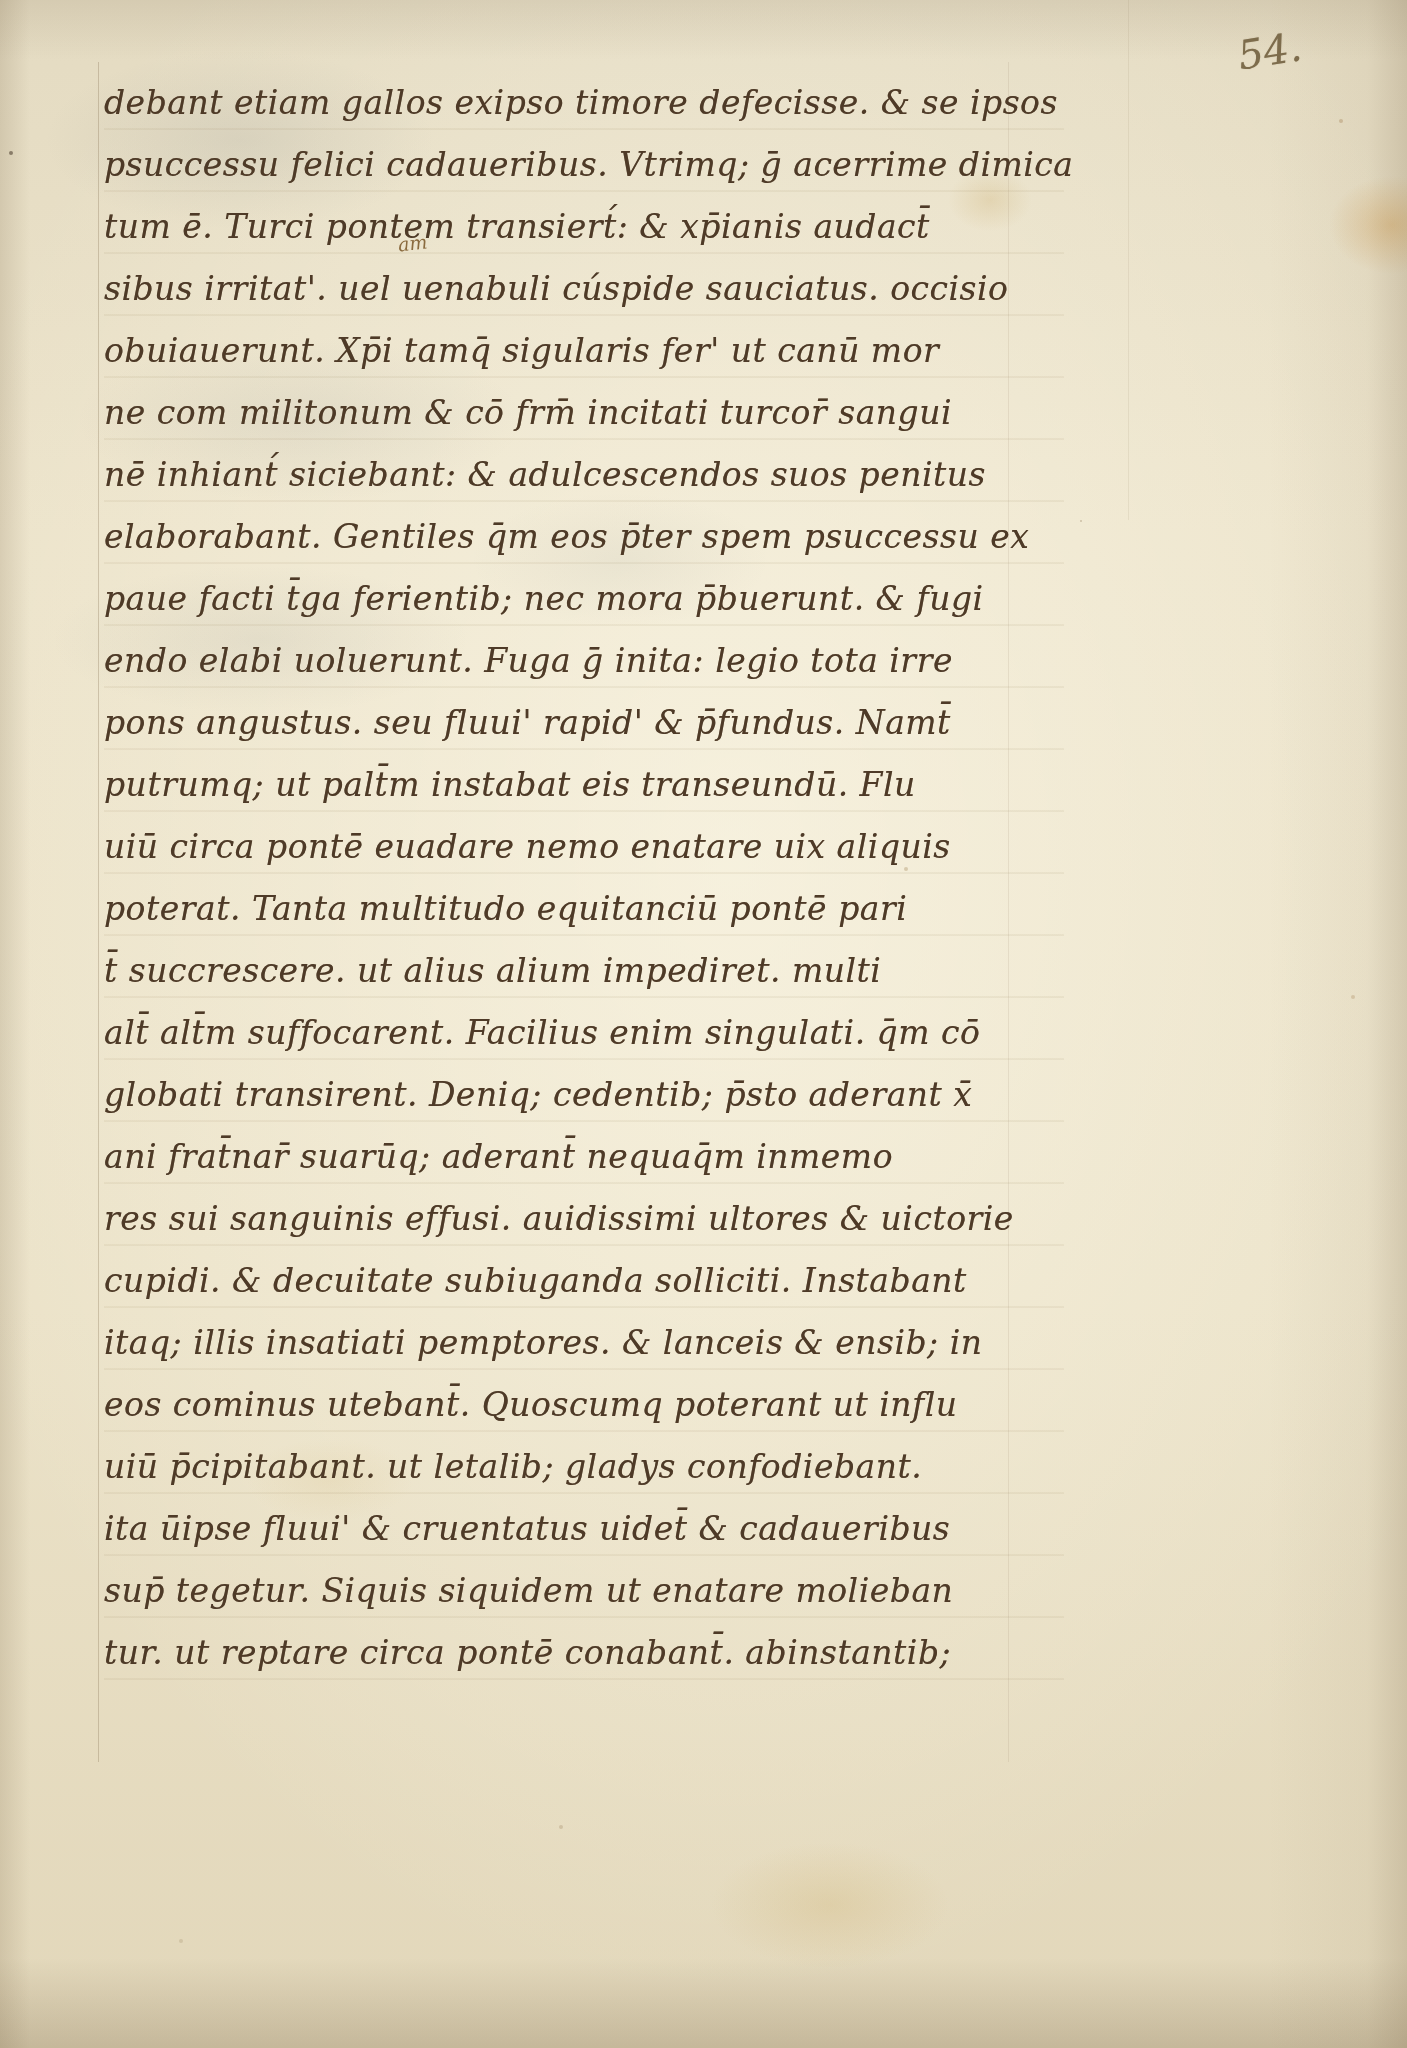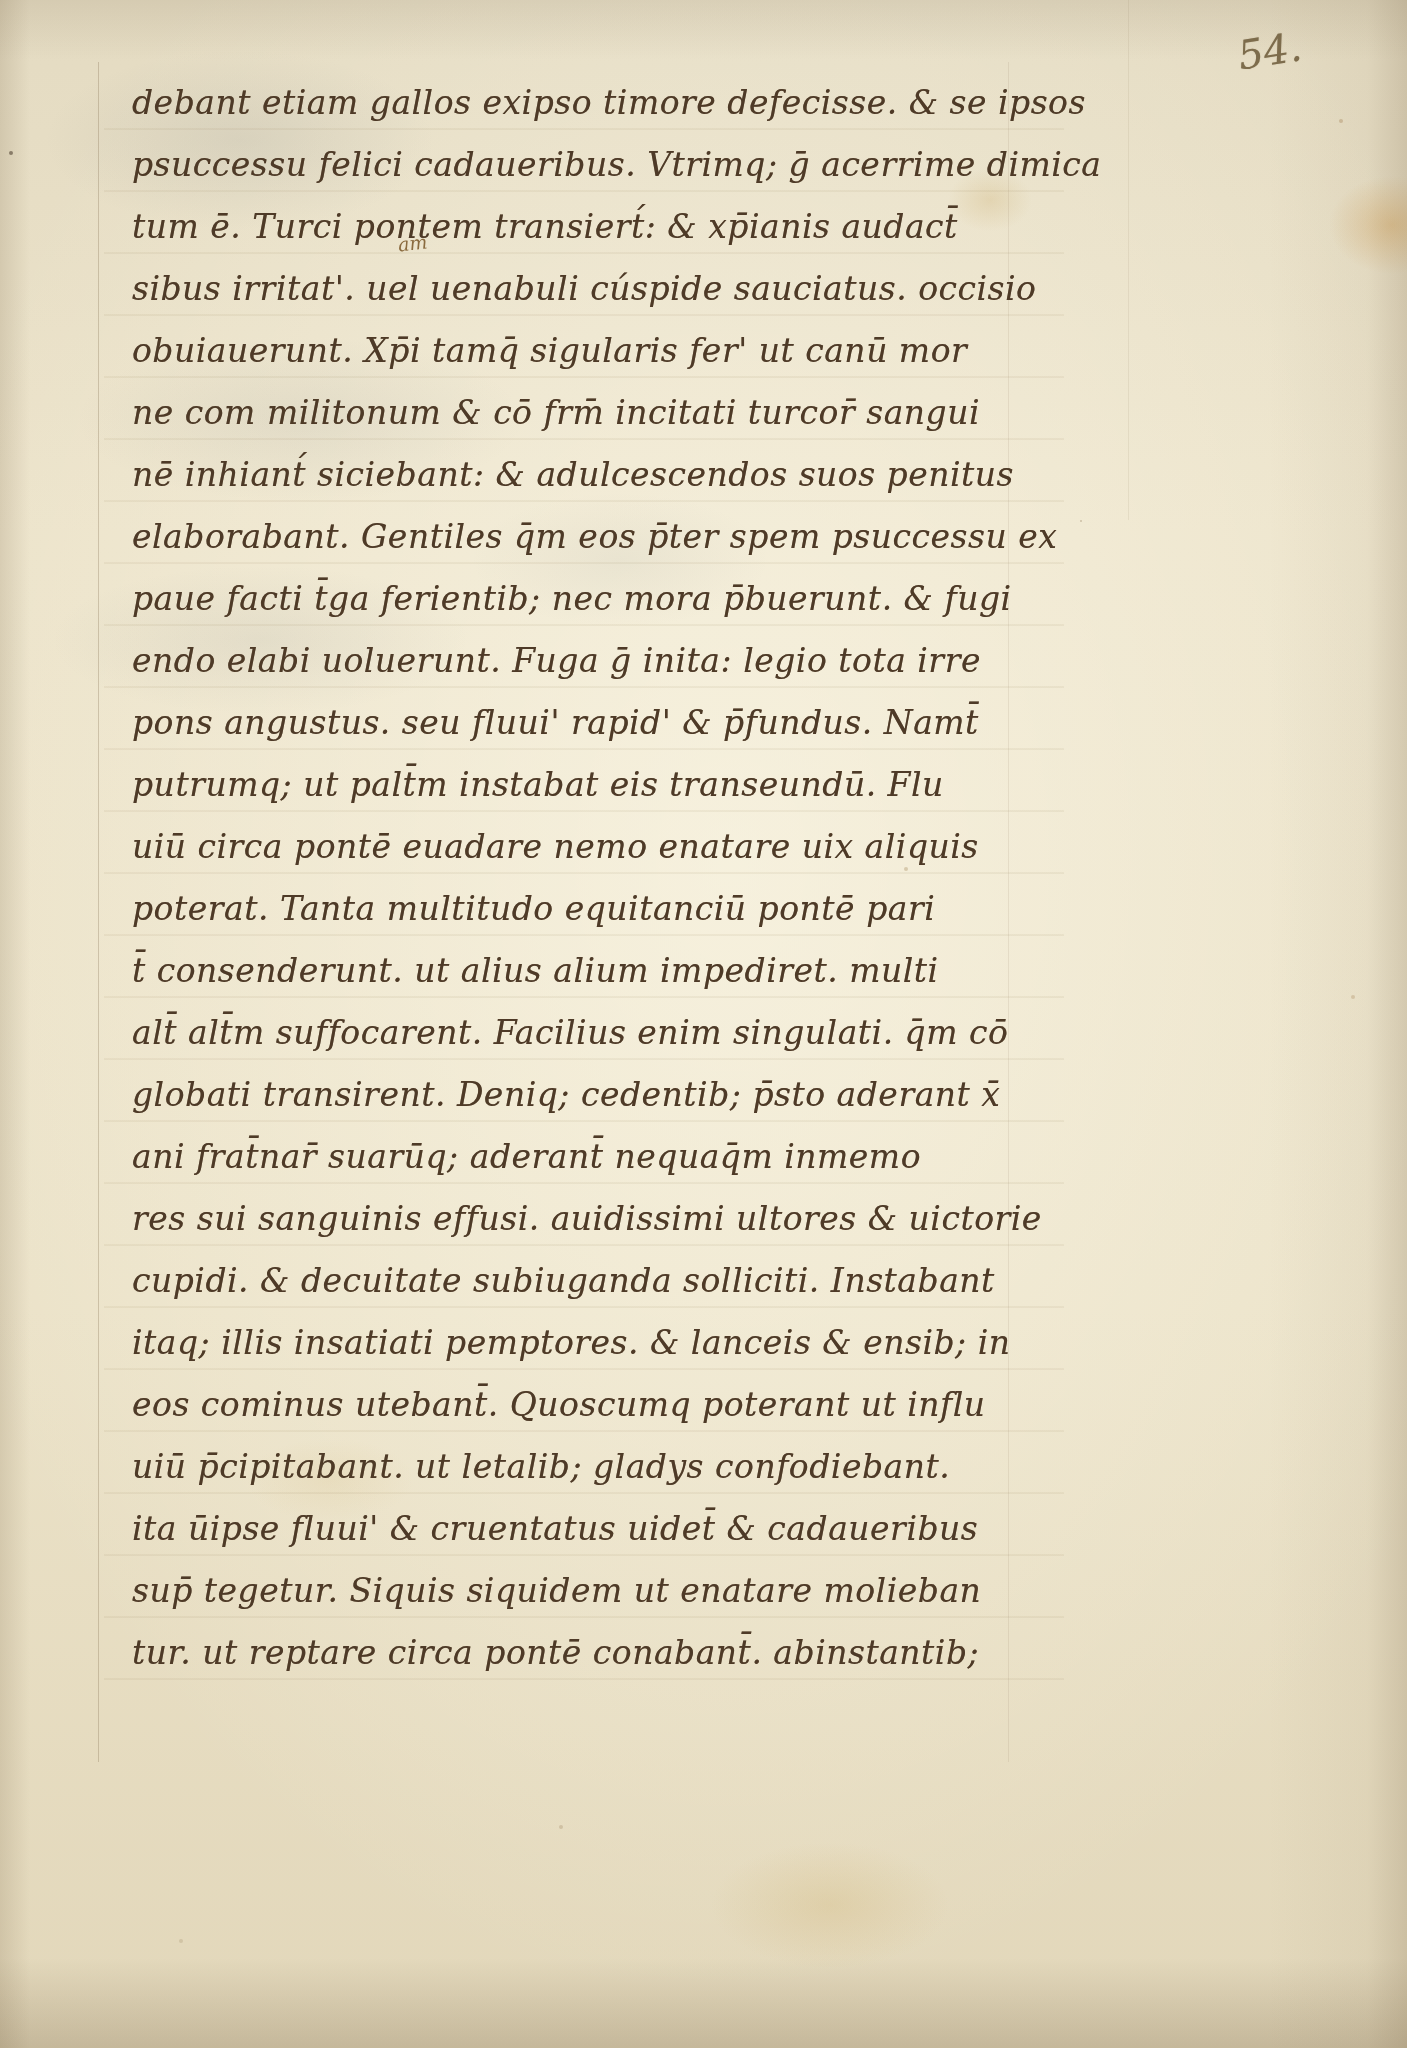--- a/index.html
+++ b/index.html
@@ -55,21 +55,20 @@
   }
   .ms-line {
     height: 62px;
     line-height: 62px;
     white-space: nowrap;
     font-style: italic;
     font-size: 33px;
     letter-spacing: 0.5px;
     color: var(--ink);
     text-shadow: 0 0 0.5px rgba(78,58,39,0.55);
-    margin-left: 28px;
   }
 
   .gloss {
     position: absolute;
     left: 398px;
     top: 232px;
     font-style: italic;
     font-size: 19px;
     color: var(--gloss-ink);
     transform: rotate(-6deg);
@@ -118,21 +117,21 @@
       <div class="ms-line">obuiauerunt. Xp̄i tamq̄ sigularis fer' ut canū mor</div>
       <div class="ms-line">ne com militonum &amp; cō frm̄ incitati turcor̄ sangui</div>
       <div class="ms-line">nē inhiant́ siciebant: &amp; adulcescendos suos penitus</div>
       <div class="ms-line">elaborabant. Gentiles q̄m eos p̄ter spem psuccessu ex</div>
       <div class="ms-line">paue facti t̄ga ferientib; nec mora p̄buerunt. &amp; fugi</div>
       <div class="ms-line">endo elabi uoluerunt. Fuga ḡ inita: legio tota irre</div>
       <div class="ms-line">pons angustus. seu fluui' rapid' &amp; p̄fundus. Namt̄</div>
       <div class="ms-line">putrumq; ut palt̄m instabat eis transeundū. Flu</div>
       <div class="ms-line">uiū circa pontē euadare nemo enatare uix aliquis</div>
       <div class="ms-line">poterat. Tanta multitudo equitanciū pontē pari</div>
-      <div class="ms-line">t̄ consenderunt. ut alius alium impediret. multi</div>
+      <div class="ms-line">t̄ succrescere. ut alius alium impediret. multi</div>
       <div class="ms-line">alt̄ alt̄m suffocarent. Facilius enim singulati. q̄m cō</div>
       <div class="ms-line">globati transirent. Deniq; cedentib; p̄sto aderant x̄</div>
       <div class="ms-line">ani frat̄nar̄ suarūq; aderant̄ nequaq̄m inmemo</div>
       <div class="ms-line">res sui sanguinis effusi. auidissimi ultores &amp; uictorie</div>
       <div class="ms-line">cupidi. &amp; decuitate subiuganda solliciti. Instabant</div>
       <div class="ms-line">itaq; illis insatiati pemptores. &amp; lanceis &amp; ensib; in</div>
       <div class="ms-line">eos cominus utebant̄. Quoscumq poterant ut influ</div>
       <div class="ms-line">uiū p̄cipitabant. ut letalib; gladys confodiebant.</div>
       <div class="ms-line">ita ūipse fluui' &amp; cruentatus uidet̄ &amp; cadaueribus</div>
       <div class="ms-line">sup̄ tegetur. Siquis siquidem ut enatare molieban</div>

